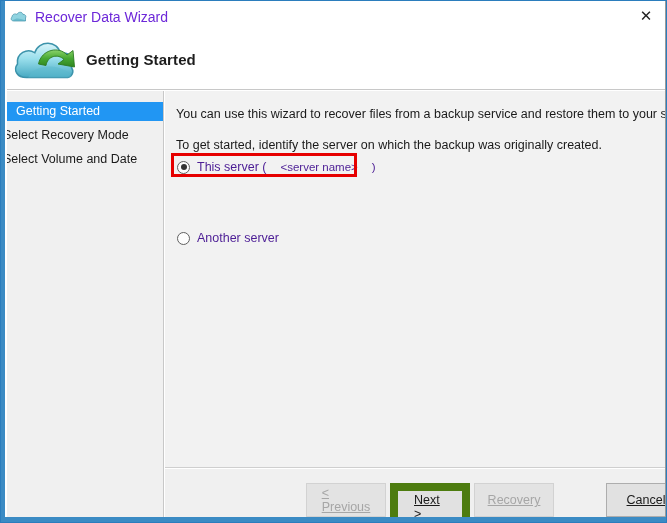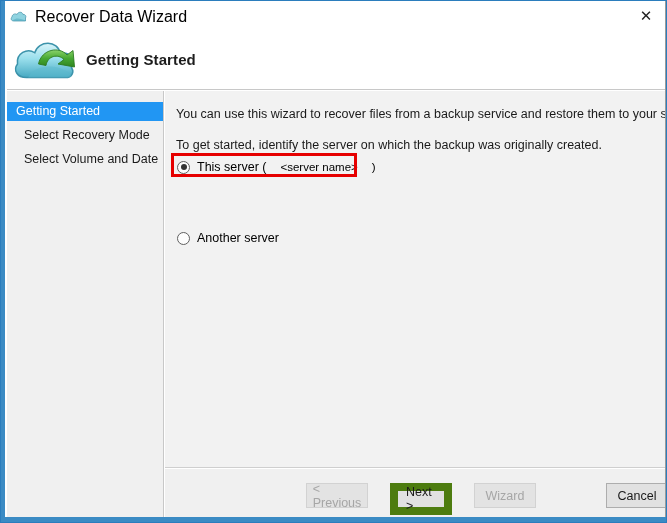--- a/index.html
+++ b/index.html
@@ -35,22 +35,22 @@
   }
   #titlebar-icon {
     margin-left: 8px;
     margin-right: 8px;
     width: 17px;
     height: 14px;
     flex: 0 0 auto;
     display: block;
   }
   #titlebar-text {
-    font-size: 16px;
-    color: #000000;
+    font-size: 14px;
+    color: #6d28d9;
     line-height: 14px;
     white-space: nowrap;
   }
   #close-button {
     position: absolute;
     right: 0px;
     top: 0px;
     width: 42px;
     height: 28px;
     display: flex;
@@ -99,21 +99,21 @@
     width: 162px;
     height: 432px;
     background: #f0f0f0;
     border-right: 1px solid #c8c8c8;
     box-sizing: border-box;
     padding-top: 11px;
   }
   .nav-item {
     height: 19px;
     line-height: 19px;
-    padding-left: 22px;
+    padding-left: 1px;
     font-size: 12.5px;
     color: #1a1a1a;
     margin-bottom: 5px;
     white-space: nowrap;
     cursor: default;
   }
   .nav-item.selected {
     background: #2196f3;
     color: #ffffff;
     margin-left: 4px;
@@ -141,21 +141,21 @@
   }
   #para1 { top: 16px; }
   #para2 { top: 47px; }
 
   .radio-row {
     position: absolute;
     left: 12px;
     display: flex;
     align-items: center;
     font-size: 12.5px;
-    color: #000000;
+    color: #4c1d95;
     cursor: default;
     white-space: nowrap;
   }
   #radio-this-server { top: 69px; }
   #radio-another-server { top: 92px; margin-top: 48px; }
 
   .radio-dot {
     width: 13px;
     height: 13px;
     border-radius: 50%;
@@ -201,32 +201,33 @@
     top: 468px;
     width: 502px;
     height: 54px;
     background: #f0f0f0;
     box-sizing: border-box;
   }
   .btn {
     position: absolute;
     top: 14px;
     height: 25px;
-    width: 62px;
+    width: 80px;
     font-family: "Liberation Sans", sans-serif;
     font-size: 12.5px;
     color: #1a1a1a;
     background: #e1e1e1;
     border: 1px solid #adadad;
     box-sizing: border-box;
     display: flex;
     align-items: center;
     justify-content: center;
     cursor: default;
-    padding: 8px;
+    padding: 16px;
+    text-decoration: underline;
   }
   .btn.disabled {
     color: #a6a6a6;
     background: #e3e3e3;
     border-color: #d2d2d2;
   }
   .btn.focused {
     border: 8px solid #4d7c0f;
     background: #e1e1e1;
   }
@@ -326,21 +327,21 @@
       <span class="radio-dot"></span>
       <span>Another server</span>
     </div>
   </div>
 
   <div id="highlight-box"></div>
 
   <div id="buttonbar">
     <div class="btn disabled" id="btn-previous">&lt; Previous</div>
     <div class="btn focused" id="btn-next">Next &gt;</div>
-    <div class="btn disabled" id="btn-recover">Wizard</div>
+    <div class="btn disabled" id="btn-recover">Recovery</div>
     <div class="btn" id="btn-cancel">Cancel</div>
   </div>
 
   <div id="left-frame"></div>
   <div id="left-frame-inner"></div>
   <div id="right-frame"></div>
   <div id="bottom-frame"></div>
 
 </div>
 

